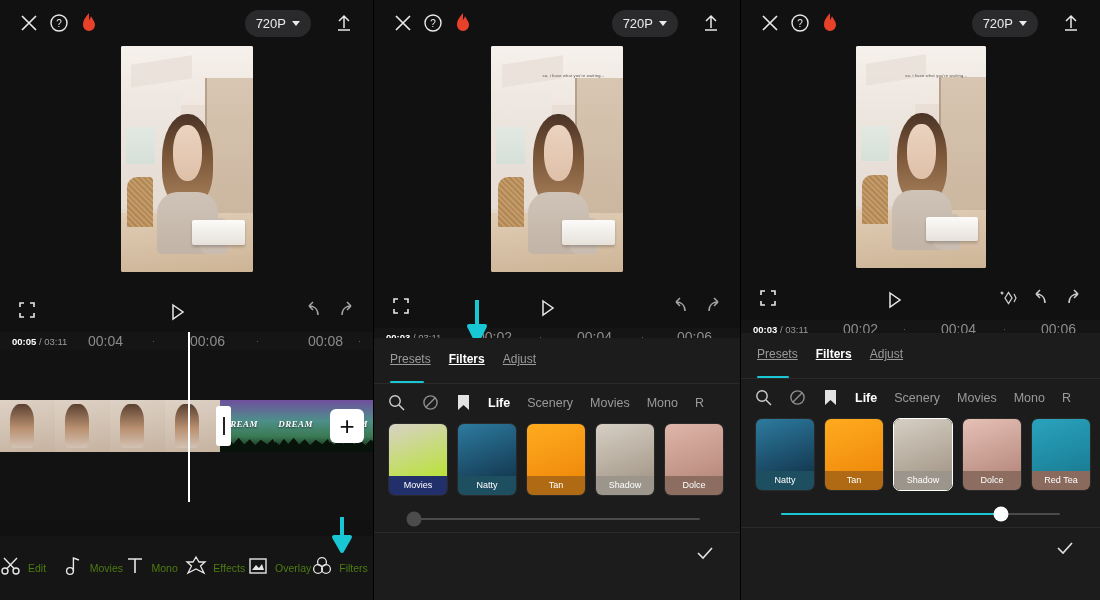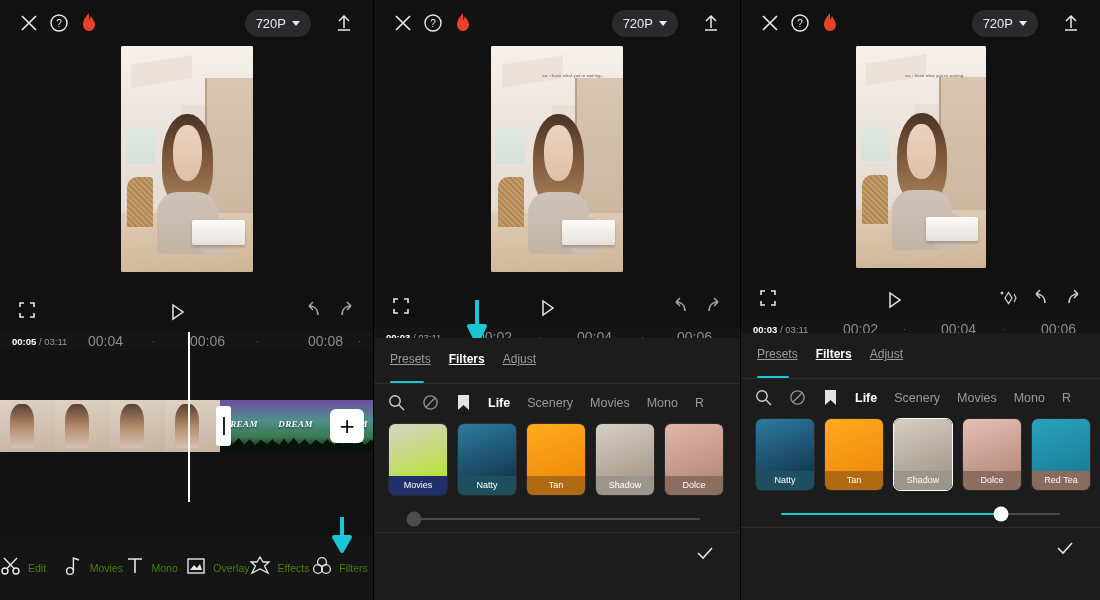--- a/index.html
+++ b/index.html
@@ -266,30 +266,30 @@
       <span class="tl">Movies</span>
     </div>
     <div class="tool">
       <span><svg width="22" height="22" viewBox="0 0 22 22">
             <path d="M4 4 L18 4 M11 4 L11 18" stroke="#e6e6e6" stroke-width="1.6"></path>
           </svg></span>
       <span class="tl">Mono</span>
     </div>
     <div class="tool">
       <span><svg width="22" height="22" viewBox="0 0 22 22">
+            <path d="M11 2 L14 7 L20 7 L15.5 11 L19 18 L11 14 L3 18 L6.5 11 L2 7 L8 7 Z" stroke="#e6e6e6" stroke-width="1.3" fill="none"></path>
+          </svg></span>
+      <span class="tl">Effects</span>
+    </div>
+    <div class="tool">
+      <span><svg width="22" height="22" viewBox="0 0 22 22">
             <rect x="3" y="4" width="16" height="14" stroke="#e6e6e6" stroke-width="1.4" fill="none"></rect>
             <path d="M5 15 L9 10 L12 13 L15 9 L17 15 Z" fill="#e6e6e6"></path>
           </svg></span>
       <span class="tl">Overlay</span>
-    </div>
-    <div class="tool">
-      <span><svg width="22" height="22" viewBox="0 0 22 22">
-            <path d="M11 2 L14 7 L20 7 L15.5 11 L19 18 L11 14 L3 18 L6.5 11 L2 7 L8 7 Z" stroke="#e6e6e6" stroke-width="1.3" fill="none"></path>
-          </svg></span>
-      <span class="tl">Effects</span>
     </div>
     <div class="tool">
       <span class="hint-arrow">
         <svg width="22" height="38" viewBox="0 0 22 38">
             <path d="M11 0 L11 22 M3 20 L11 34 L19 20 Z" stroke="#19c6d4" stroke-width="4" fill="#19c6d4" stroke-linejoin="round"></path>
           </svg>
       </span>
       <span><svg width="22" height="22" viewBox="0 0 22 22">
             <circle cx="11" cy="7" r="4.4" stroke="#e6e6e6" stroke-width="1.3" fill="none"></circle>
             <circle cx="7" cy="14" r="4.4" stroke="#e6e6e6" stroke-width="1.3" fill="none"></circle>

